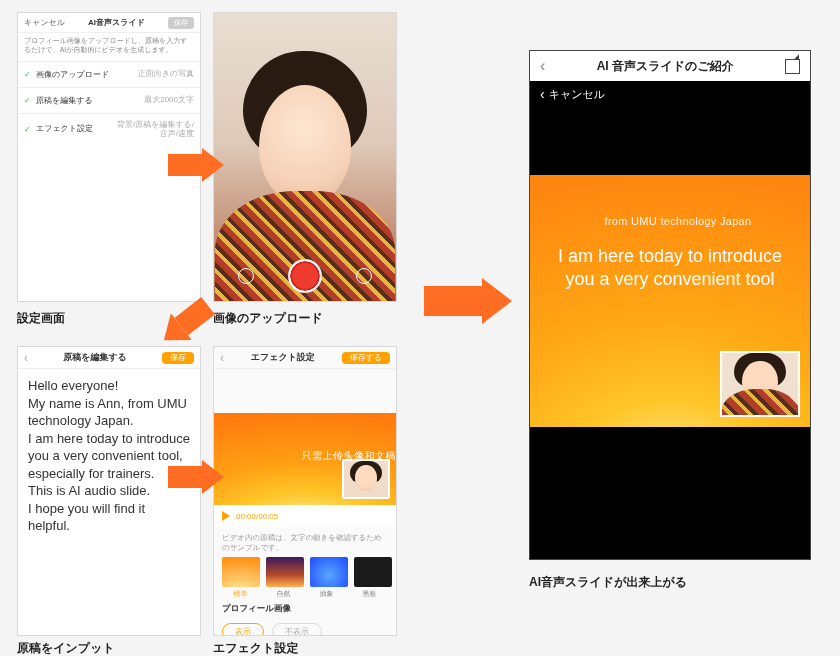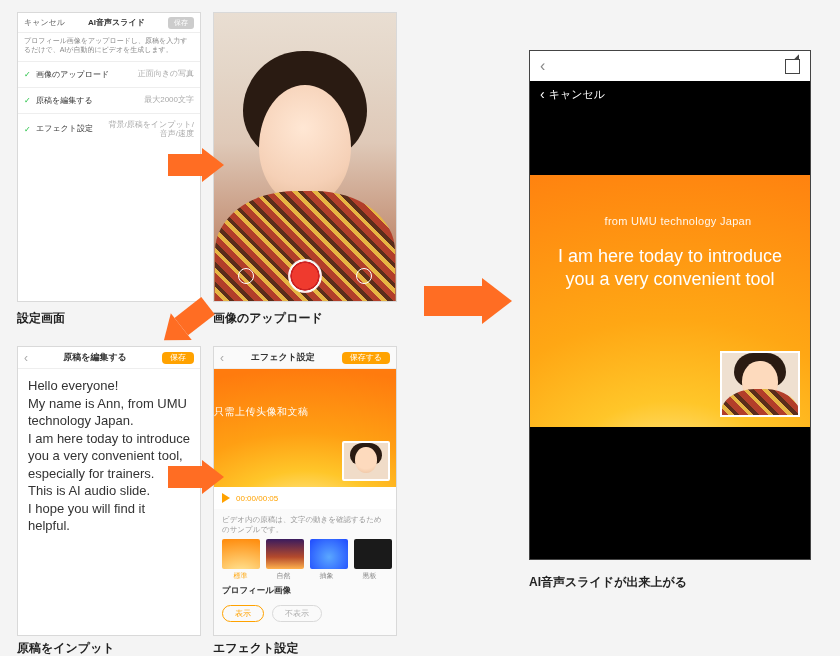--- a/index.html
+++ b/index.html
@@ -90,24 +90,24 @@
   .p3-title{ font-size:9px; font-weight:600; text-align:center; flex:1; }
   .orange-pill{
     background:#ffa200; color:#fff; font-size:8px; padding:2px 8px;
     border-radius:4px; line-height:1;
   }
   .p3-body{ padding:8px 10px; font-size:13px; color:#333; line-height:1.35; white-space:pre-line; }
 
   
   #phone-effects { left: 213px; top: 346px; width: 184px; height: 290px; background:#fafafa; }
   .fx-preview{
-    height:118px; position:relative;
+    height:92px; position:relative;
     background:
       radial-gradient(140% 120% at 50% 120%, #ffec9f 0%, #ffc629 28%, #ff9f13 55%, #ff7b0e 100%);
-    color:#fff; text-align:left;
+    color:#fff; text-align:right;margin-top:44px;
   }
   .fx-preview .txt{ position:absolute; left:0; right:0; top:36px; font-size:10px; font-weight:500; letter-spacing:.5px; }
   .fx-preview .pip{
     position:absolute; right:6px; bottom:6px; width:48px; height:40px; border:2px solid #fff;
     background:#f0dcc8; border-radius:2px; overflow:hidden;
   }
   .pip .h{ position:absolute; left:50%; top:4px; transform:translateX(-50%); width:22px; height:26px;
            background:radial-gradient(circle at 50% 38%, #fddabd 0 60%, #e9be9b 100%); border-radius:48%; }
   .pip .hr{ position:absolute; left:50%; top:0px; transform:translateX(-50%); width:32px; height:22px;
             background:#2a1b12; border-radius:18px 18px 14px 14px; }
@@ -205,21 +205,21 @@
   <div class="p1-row">
     <span>画像のアップロード</span>
     <span class="right">正面向きの写真</span>
   </div>
   <div class="p1-row">
     <span>原稿を編集する</span>
     <span class="right">最大2000文字</span>
   </div>
   <div class="p1-row">
     <span>エフェクト設定</span>
-    <span class="right" style="white-space:pre-line">背景/原稿をインプット/
+    <span class="right" style="white-space:pre-line">背景/原稿を編集する/
 音声/速度</span>
   </div>
 </div>
 
 <div id="phone-upload" class="phone">
   <div class="camera-area">
     <div class="hair"></div>
     <div class="head"></div>
     <div class="torso"></div>
     <div class="cam-controls">
@@ -286,20 +286,21 @@
   <div class="fx-section-title" style="">プロフィール画像</div>
   <div class="pill-row">
     <div class="pill">表示</div>
     <div class="pill ghost">不表示</div>
   </div>
 </div>
 
 <div id="phone-result" class="phone" style="border:1px solid #444">
   <div class="r-top">
     <span class="r-back">‹</span>
+    <span class="r-title">AI 音声スライドのご紹介</span>
     <span class="share-ic"></span>
   </div>
   <div class="r-exit">
     <span class="ch">‹</span>
     <span>キャンセル</span>
   </div>
   <div class="r-slide">
     <div class="small">from UMU technology Japan</div>
     <div class="big">I am here today to introduce you a very convenient tool</div>
     <div class="r-pip">

